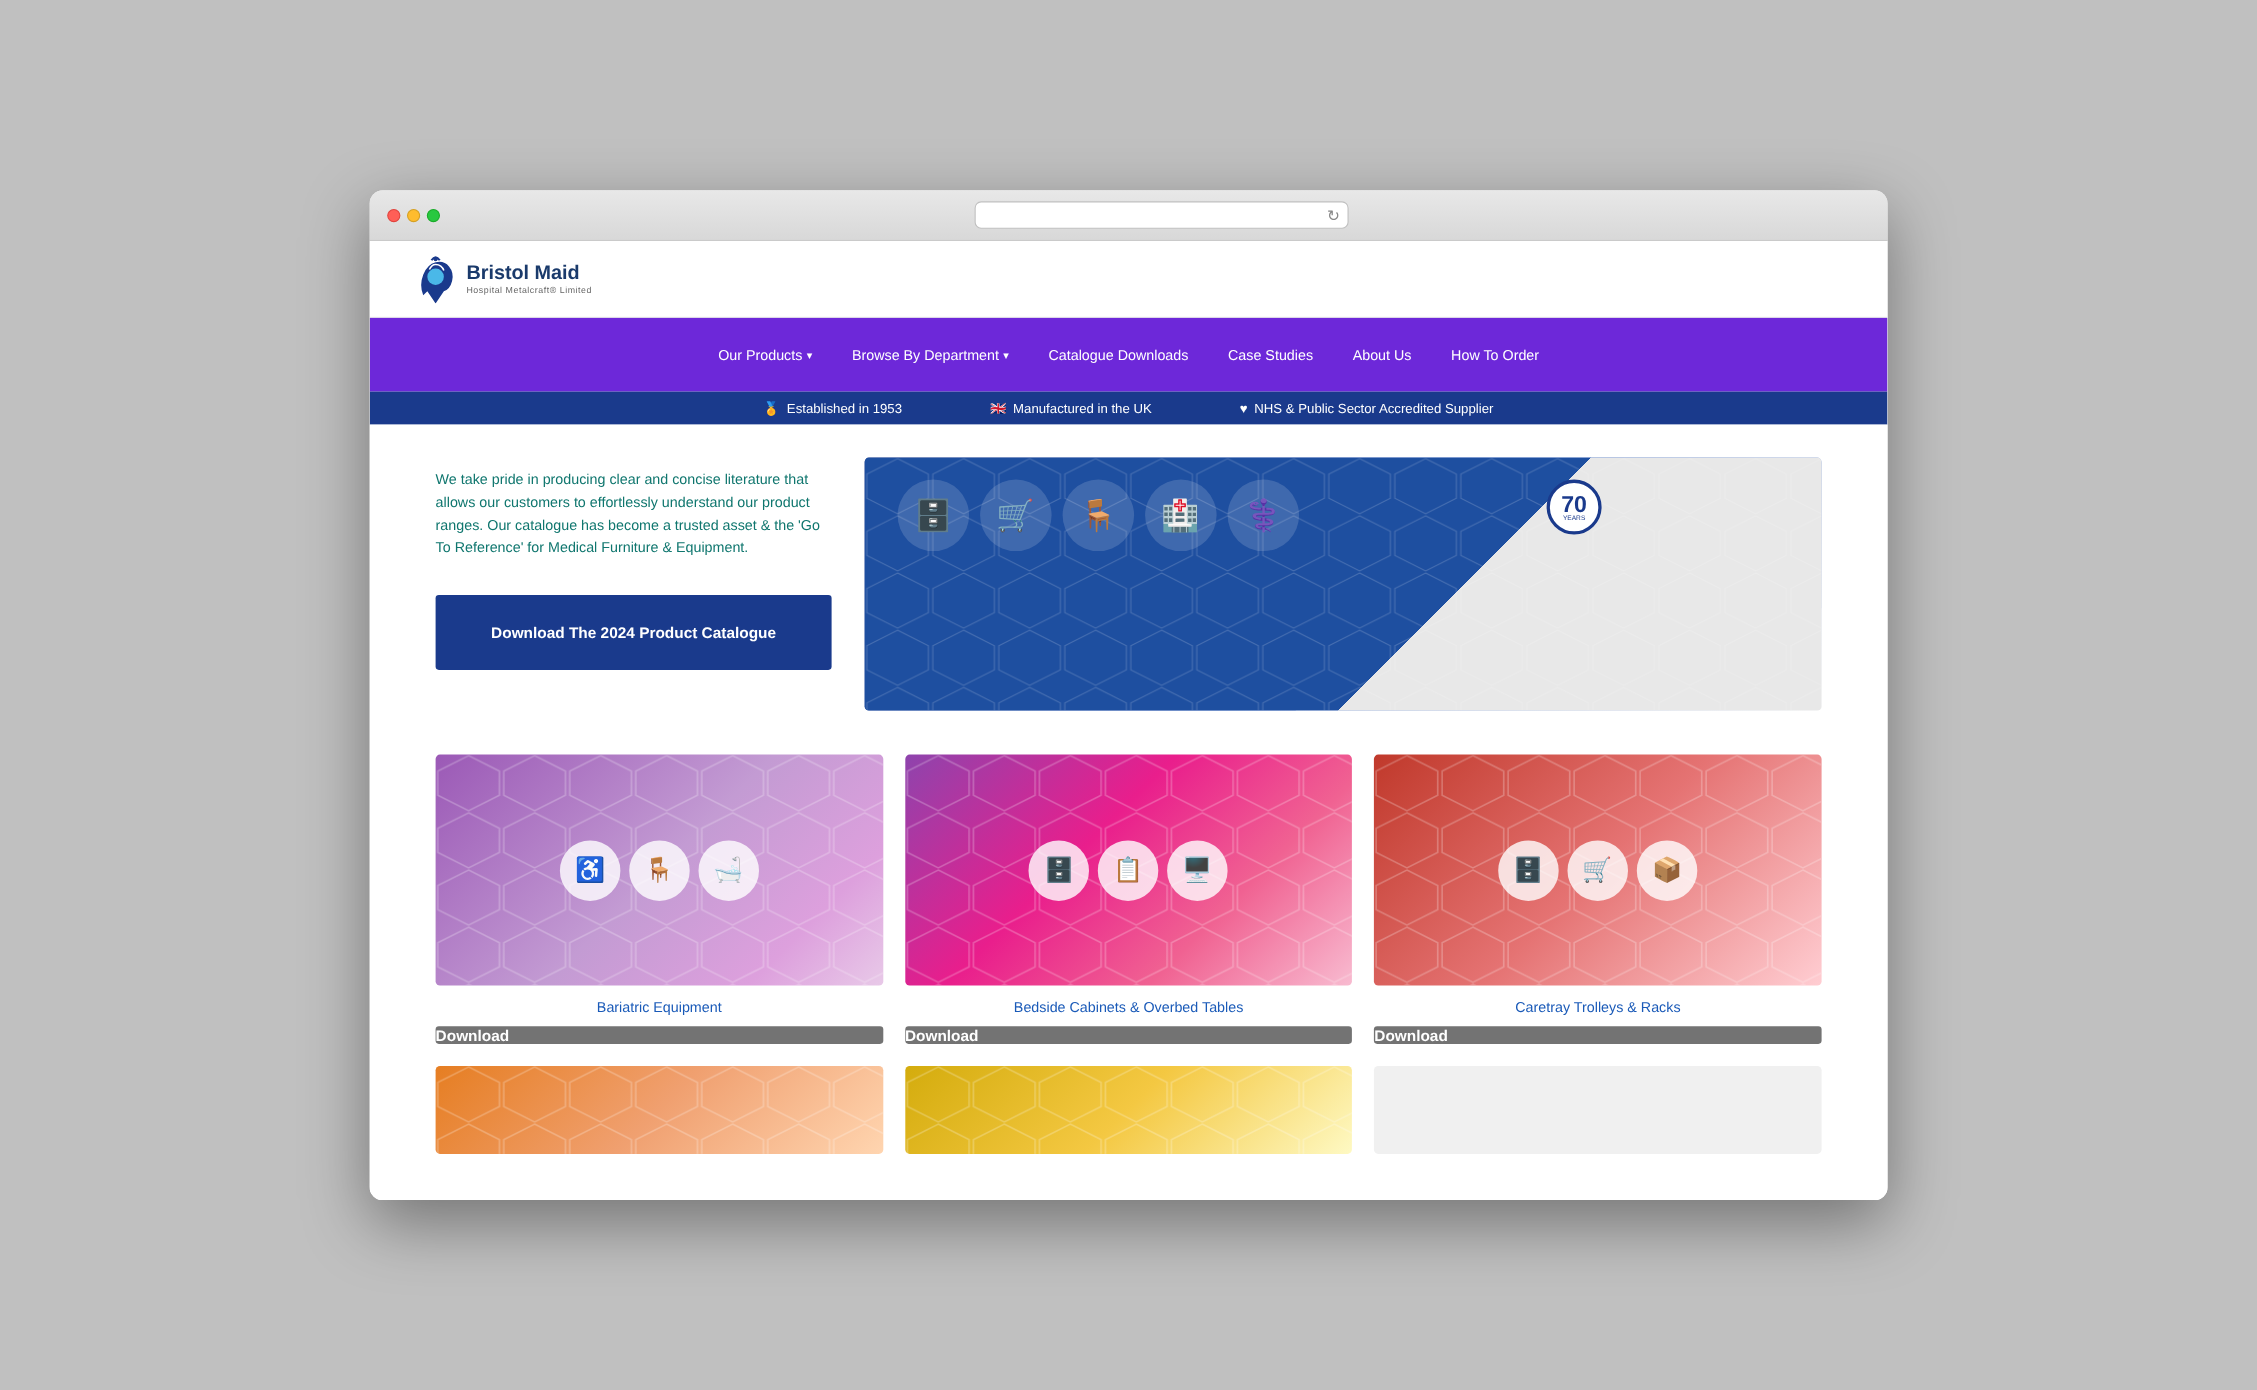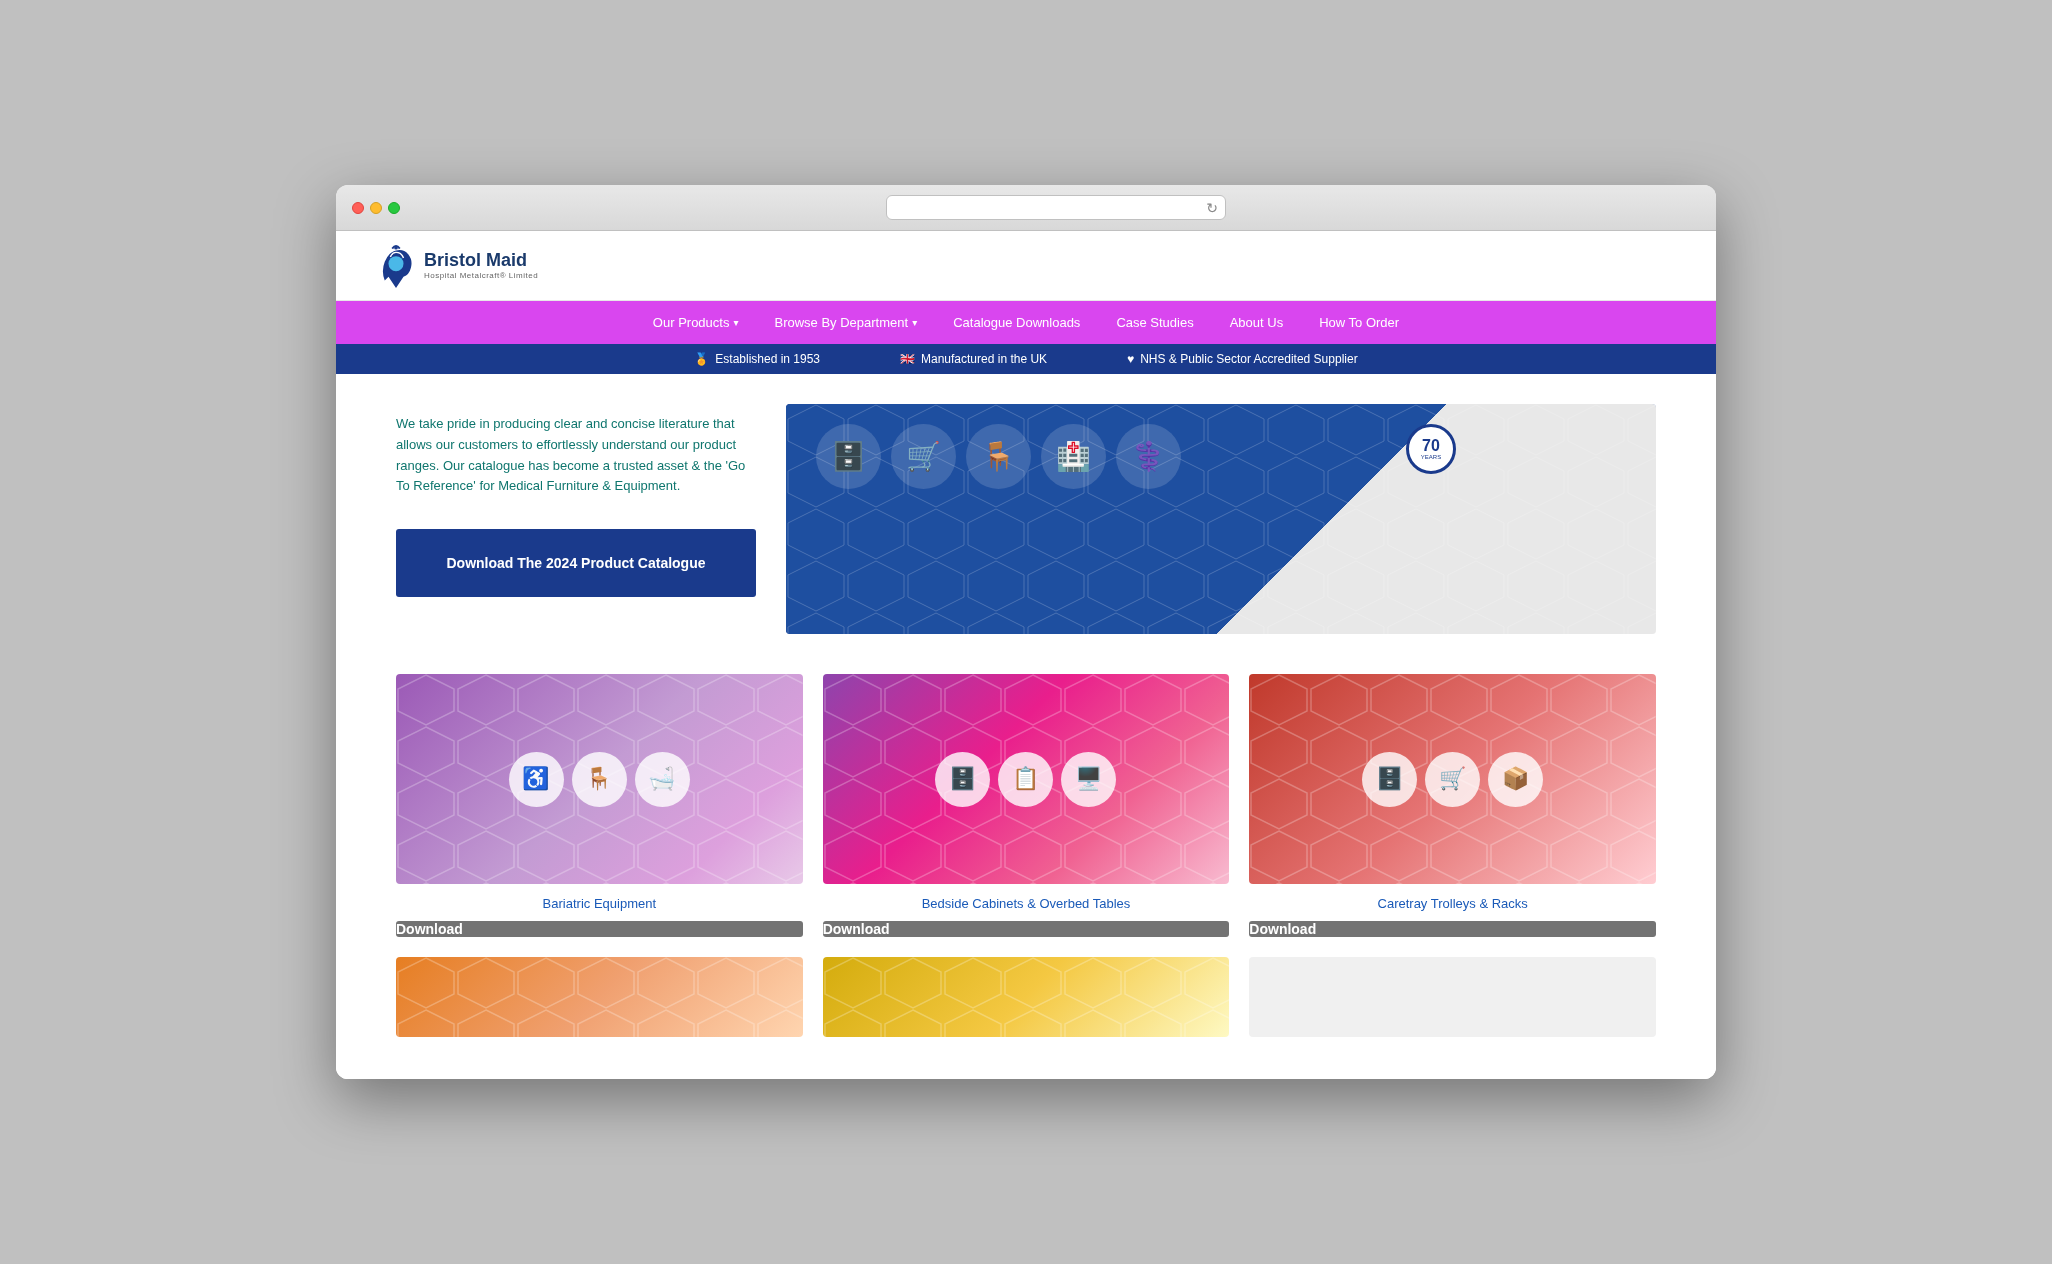--- a/index.html
+++ b/index.html
@@ -149,22 +149,22 @@
       outline: none;
     }
 
     .search-icon {
       color: #888;
       font-size: 16px;
     }
 
     
     .nav-bar {
-      background: #d946ef;
-      padding: 0;
+      background: #6d28d9;
+      padding: 12px;
     }
 
     .nav-inner {
       display: flex;
       align-items: center;
       justify-content: center;
       gap: 0;
     }
 
     .nav-item {
@@ -292,21 +292,21 @@
       flex-direction: column;
       align-items: center;
       justify-content: center;
       position: absolute;
       top: 20px;
       right: 200px;
       background: white;
     }
 
     .anniversary-num {
-      font-size: 16px;
+      font-size: 21px;
       font-weight: 900;
       color: #1a3a8c;
       line-height: 1;
     }
 
     .anniversary-text {
       font-size: 6px;
       color: #1a3a8c;
       text-align: center;
     }

